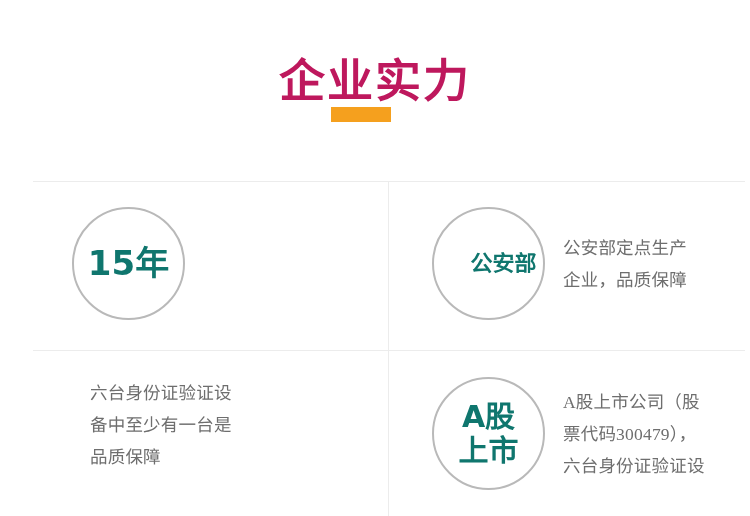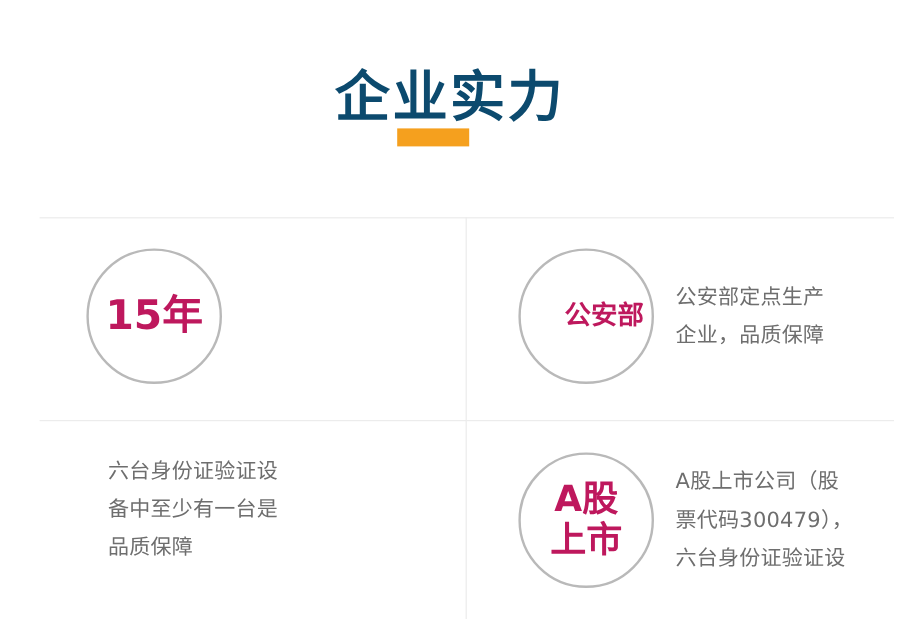--- a/index.html
+++ b/index.html
@@ -45,21 +45,21 @@
     height: 15px;
     background: #F5A01E;
     z-index: 1;
   }
   .title-text {
     position: relative;
     z-index: 2;
     font-family: "DejaVu Sans", "Liberation Sans", sans-serif;
     font-size: 46px;
     font-weight: bold;
-    color: #0c4a6e;
+    color: #be185d;
     letter-spacing: 2px;
   }
 
   
   .hline {
     position: absolute;
     background: #ececec;
     height: 1px;
   }
   .hline-top  { left: 33px; top: 181px; width: 712px; }
@@ -91,21 +91,21 @@
     border: 2px solid #b9b9b9;
     border-radius: 50%;
     box-sizing: border-box;
     display: flex;
     align-items: center;
     justify-content: center;
     text-align: center;
     position: relative;
   }
   .circle-label {
-    color: #be185d;
+    color: #0f766e;
     font-family: "DejaVu Sans", "Liberation Sans", sans-serif;
     font-weight: bold;
     letter-spacing: 0px;
     line-height: 1.05;
     white-space: pre-line;
   }
   .circle-label.sz-big   { font-size: 34px; }
   .circle-label.sz-med   { font-size: 22px; margin-left: 30px; }
   .circle-label.sz-two   { font-size: 30px; line-height: 1.12; }
 
@@ -113,21 +113,21 @@
     margin-left: 18px;
     color: #6e6e6e;
     font-family: "DejaVu Sans", "Liberation Sans", sans-serif;
     font-size: 17.5px;
     line-height: 32px;
     width: 180px;
     white-space: pre-line;
     letter-spacing: 0.2px;
   }
   .card-2 .card-text,
-  .card-4 .card-text { width: 182px; }
+  .card-4 .card-text { width: 182px; font-family: Liberation Serif, serif; }
 </style>
 </head>
 <body>
 
 <div class="page">
 
   <div class="title-wrap">
     <div class="title-inner">
       <span class="title-underline"></span>
       <span class="title-text">企业实力</span>

